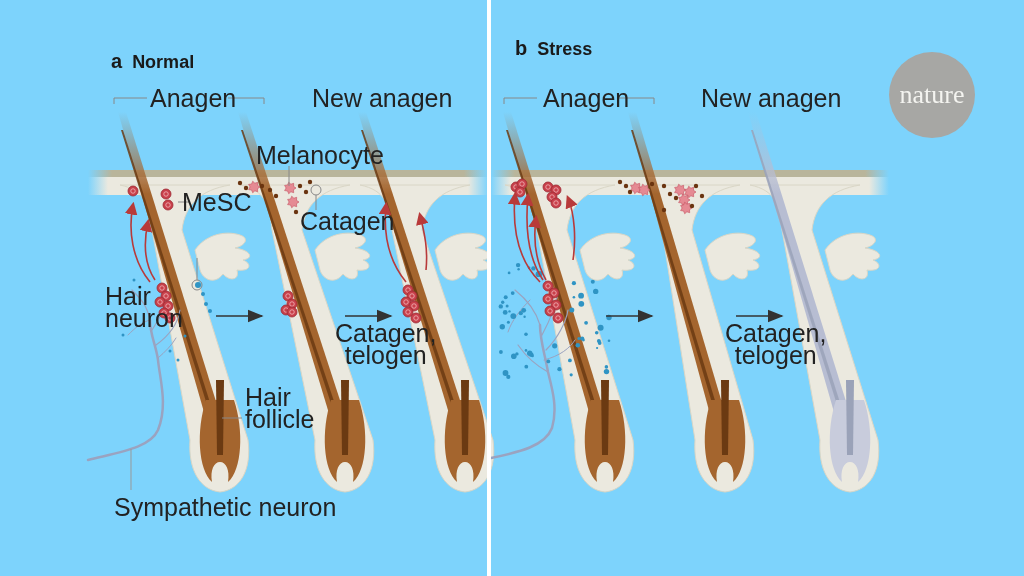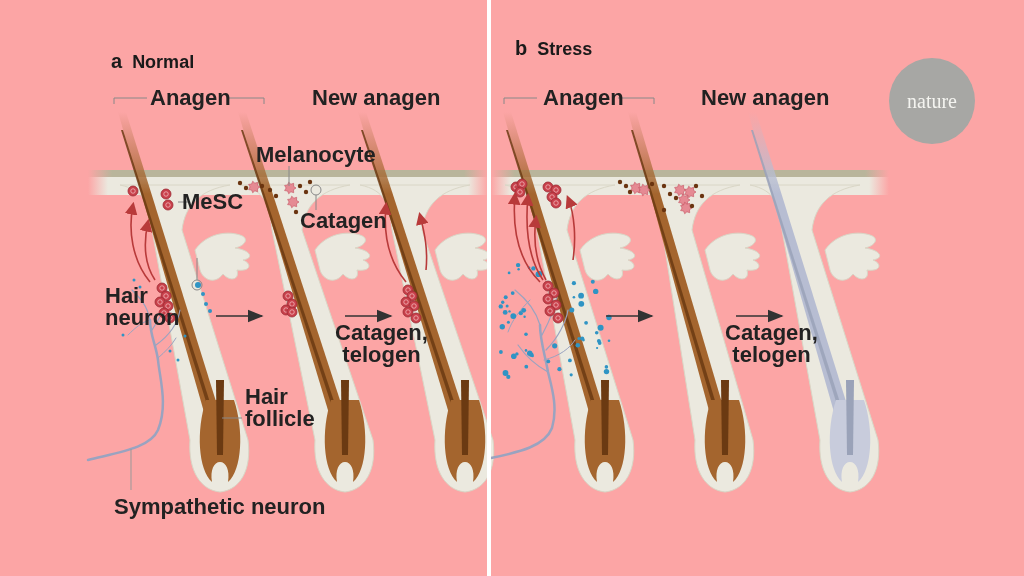--- a/index.html
+++ b/index.html
@@ -1,23 +1,23 @@
 <!DOCTYPE html>
 <html><head>
 <meta charset="utf-8">
 <style>
   html, body { margin:0; padding:0; }
   body { width:1024px; height:576px; overflow:hidden; background:#f5f4ee; font-family:"Liberation Sans", sans-serif; }
-  .stage { position:relative; width:1024px; height:576px; background:#fca5a5; }
+  .stage { position:relative; width:1024px; height:576px; background:#7dd3fc; }
   .divider { position:absolute; left:487px; top:0; width:4px; height:576px; background:#ffffff; }
   svg.fig { position:absolute; left:0; top:0; }
-  .lbl { position:absolute; font-size:22px; color:#222; line-height:22px; white-space:nowrap;font-weight:bold; }
+  .lbl { position:absolute; font-size:25px; color:#222; line-height:22px; white-space:nowrap; }
   .panel-title { position:absolute; font-weight:bold; font-size:18px; color:#1a1a1a; white-space:nowrap; }
   .panel-title .letter { margin-right:10px; font-size:20px; }
-  .logo { position:absolute; left:889px; top:58px; width:86px; height:86px; border-radius:50%; background:#a7a7a4; color:#f4f4f0; display:flex; align-items:center; justify-content:center; font-family:"Liberation Serif", serif; font-size:20px; }
+  .logo { position:absolute; left:889px; top:52px; width:86px; height:86px; border-radius:50%; background:#a7a7a4; color:#f4f4f0; display:flex; align-items:center; justify-content:center; font-family:"Liberation Serif", serif; font-size:26px; }
 </style>
 </head>
 <body>
 
 <div class="stage">
   <svg class="fig" width="1024" height="576" viewBox="0 0 1024 576">
     <defs>
       <linearGradient id="bandFadeL" x1="0" x2="1">
         <stop offset="0" stop-color="#b9b59b" stop-opacity="0"></stop>
         <stop offset="0.06" stop-color="#b9b59b" stop-opacity="1"></stop>

